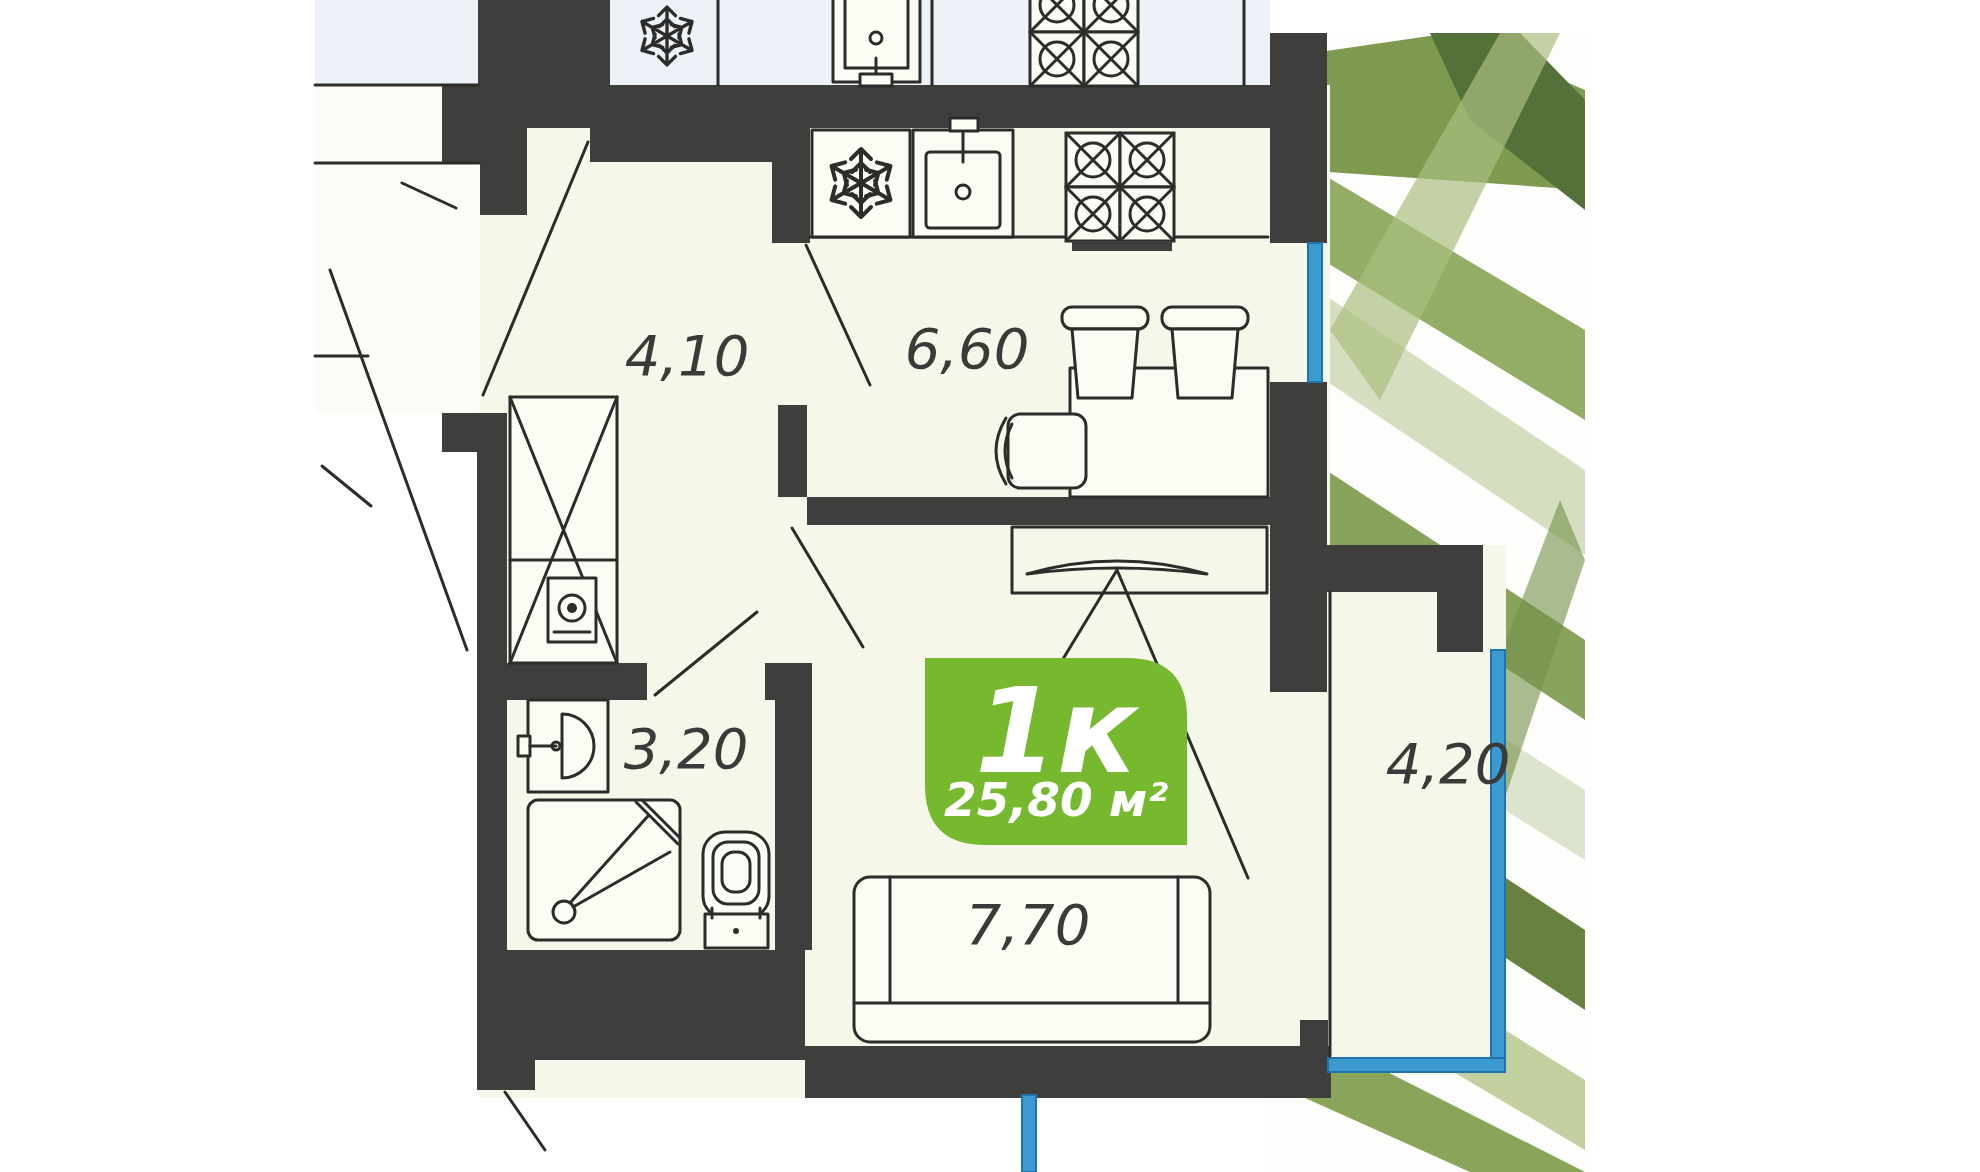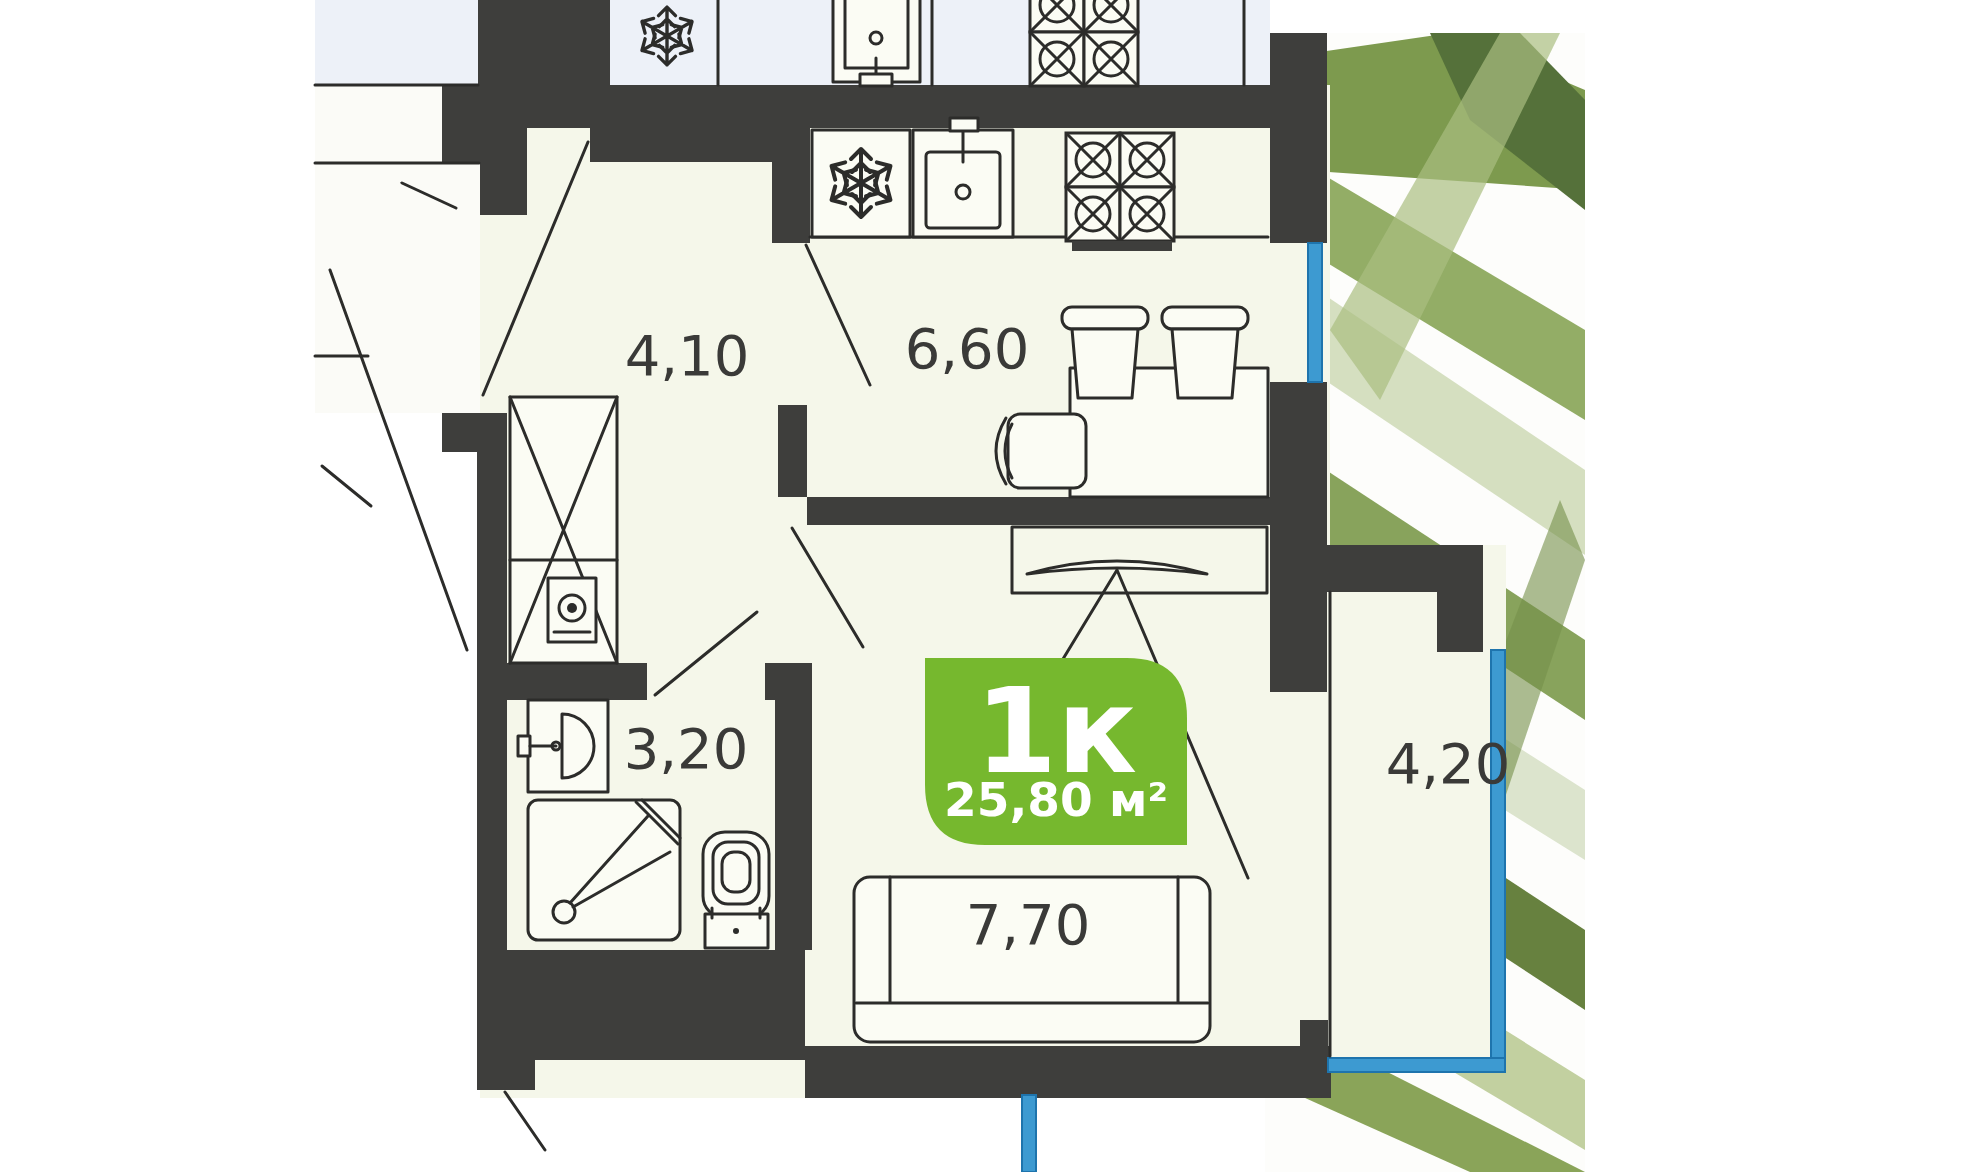--- a/index.html
+++ b/index.html
@@ -1,17 +1,17 @@
 <!DOCTYPE html>
 <html><head>
 <meta charset="utf-8">
 <style>
   html,body{margin:0;padding:0;background:#ffffff;}
   .stage{position:relative;width:1980px;height:1172px;background:#ffffff;overflow:hidden;
-         font-family:"DejaVu Sans",sans-serif;}
+         font-family:"DejaVu Sans",sans-serif;font-style:italic;}
   svg{position:absolute;left:0;top:0;}
   .wall{fill:#3e3e3c;stroke:none;}
   .ln{stroke:#2c2c2a;stroke-width:3;fill:none;stroke-linecap:round;stroke-linejoin:round;}
   .fixf{fill:#fbfcf4;stroke:#2c2c2a;stroke-width:3;stroke-linejoin:round;}
   .dim{font-size:56px;fill:#3a3a38;}
   .badge-big{font-size:118px;font-weight:bold;fill:#ffffff;}
   .badge-small{font-size:47px;font-weight:bold;fill:#ffffff;}
   text{font-family:"DejaVu Sans",sans-serif;}
 </style>
 </head>

